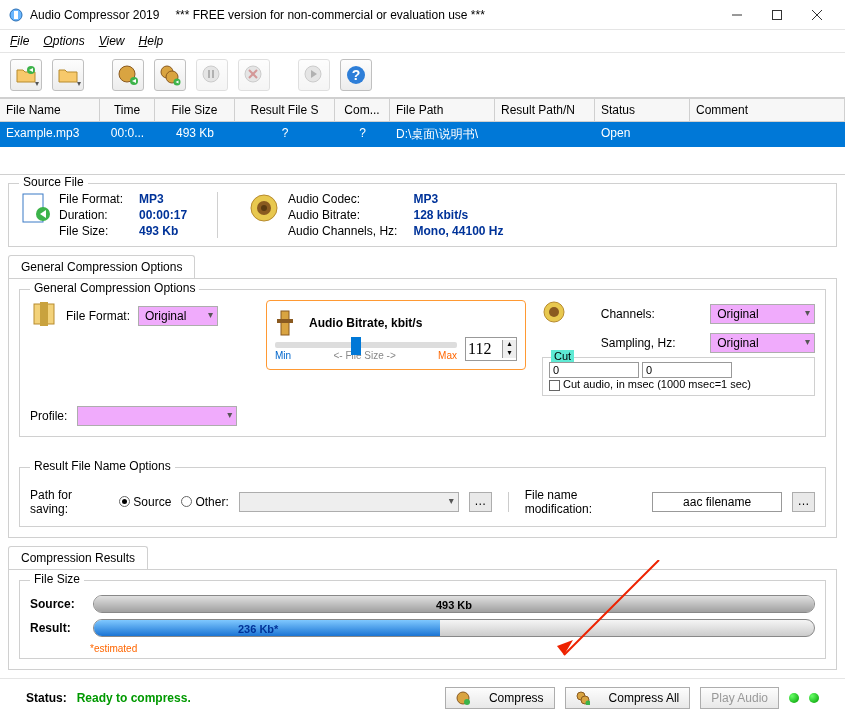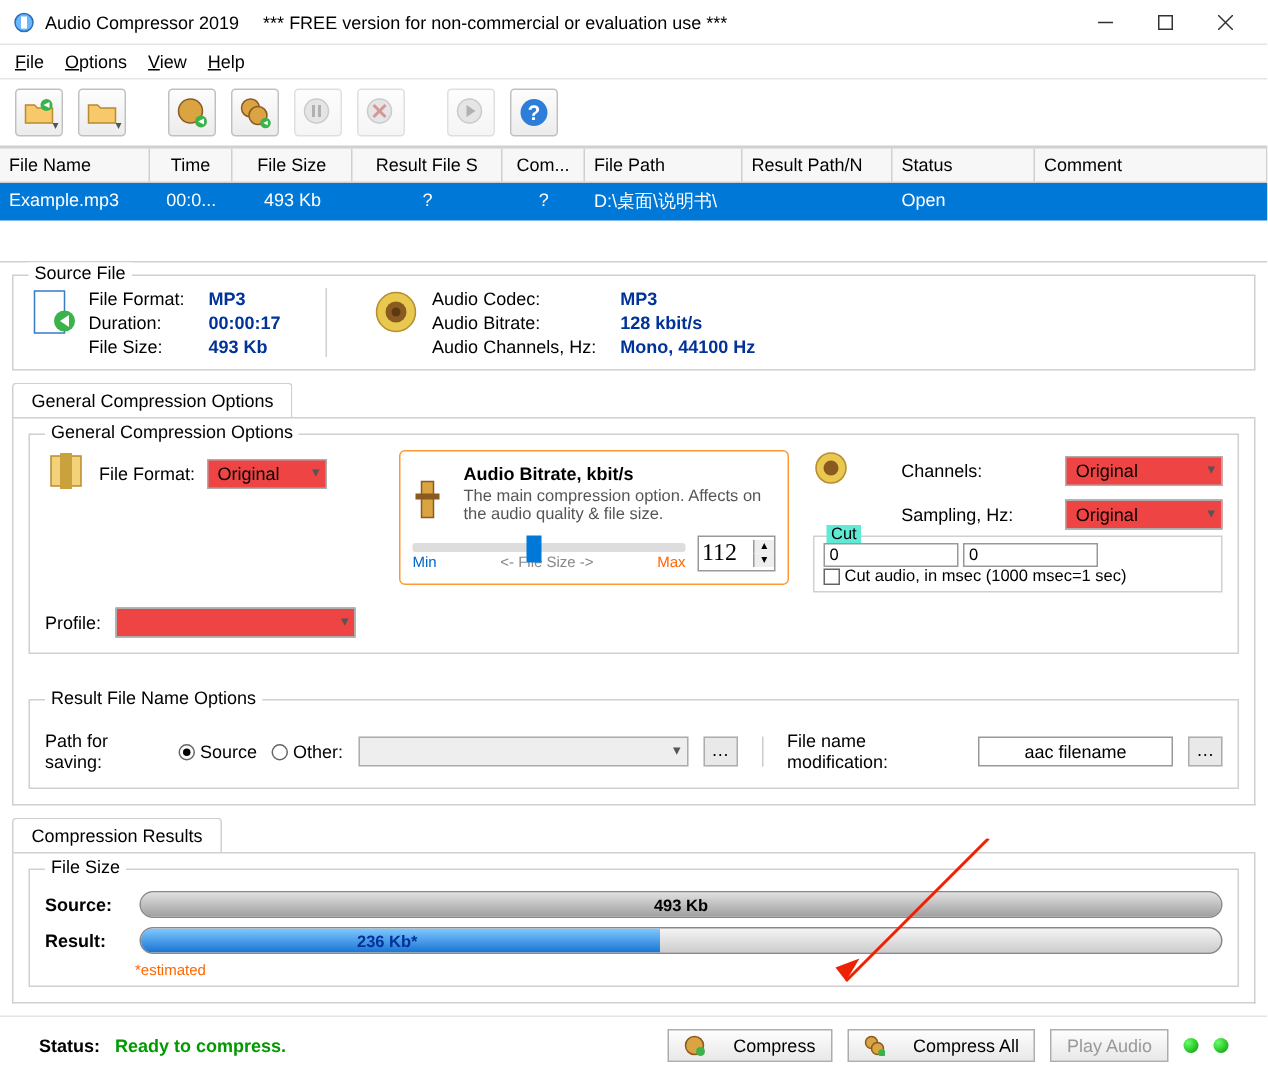--- a/index.html
+++ b/index.html
@@ -4,21 +4,21 @@
 <style>
 * { box-sizing: border-box; margin: 0; padding: 0; }
 body { font-family: "Segoe UI", Tahoma, sans-serif; font-size: 12px; background: #fff; color: #000; width: 845px; }
 .titlebar { display: flex; align-items: center; height: 30px; padding: 0 8px; border-bottom: 1px solid #e5e5e5; }
 .titlebar .icon { width: 16px; height: 16px; margin-right: 6px; }
 .titlebar .title { flex: 0 0 auto; }
 .titlebar .subtitle { margin-left: 16px; color: #000; }
 .titlebar .spacer { flex: 1; }
 .winbtn { width: 40px; height: 30px; display: flex; align-items: center; justify-content: center; }
 .menubar { display: flex; gap: 14px; padding: 4px 10px; border-bottom: 1px solid #e5e5e5; }
-.menubar span { cursor: default; }
+.menubar span { cursor: default; font-style: italic; }
 .menubar .ul { text-decoration: underline; }
 .toolbar { display: flex; gap: 10px; padding: 6px 10px; border-bottom: 1px solid #d0d0d0; align-items: center; }
 .tbtn { width: 32px; height: 32px; border: 1px solid #c0c0c0; border-radius: 3px; background: linear-gradient(#fdfdfd,#ececec); display: flex; align-items: center; justify-content: center; position: relative; }
 .tbtn.dis { opacity: 0.5; }
 .tbtn .dd { position: absolute; right: 2px; bottom: 2px; font-size: 8px; color: #555; }
 .grid { width: 100%; }
 .grid-hdr { display: flex; background: #f7f7f7; border-top: 1px solid #d0d0d0; border-bottom: 1px solid #d0d0d0; }
 .grid-hdr div { padding: 4px 6px; border-right: 1px solid #d0d0d0; font-size: 12px; }
 .grid-row { display: flex; background: #0078d7; color: #fff; }
 .grid-row div { padding: 4px 6px; font-size: 12px; overflow: hidden; white-space: nowrap; }
@@ -30,21 +30,21 @@
 .sf-block .ico { width: 32px; height: 32px; }
 .kv { display: grid; grid-template-columns: auto auto; column-gap: 16px; row-gap: 2px; }
 .kv .v { color: #003399; font-weight: bold; }
 .tabrow { display: flex; border-bottom: 1px solid #d0d0d0; margin: 0 8px; }
 .tab { padding: 4px 12px; border: 1px solid #d0d0d0; border-bottom: none; background: #fff; margin-right: 2px; border-radius: 3px 3px 0 0; }
 .gco { margin: 0 8px 8px 8px; border: 1px solid #d0d0d0; border-top: none; padding: 10px; }
 .gco-inner { position: relative; border: 1px solid #d0d0d0; padding: 10px; }
 .gco-inner .legend { position: absolute; top: -9px; left: 10px; background: #fff; padding: 0 4px; }
 .gco-grid { display: flex; gap: 16px; align-items: flex-start; }
 .gco-left { display: flex; align-items: center; gap: 8px; }
-.select { border: 1px solid #adadad; background: #ef4444; padding: 2px 18px 2px 6px; font-size: 12px; position: relative; display: inline-block; min-width: 80px; }
+.select { border: 1px solid #adadad; background: #f0abfc; padding: 2px 18px 2px 6px; font-size: 12px; position: relative; display: inline-block; min-width: 80px; }
 .select::after { content: "▾"; position: absolute; right: 4px; top: 2px; font-size: 10px; color: #555; }
 .bitrate-box { border: 1px solid #ff9933; border-radius: 4px; padding: 8px; width: 260px; }
 .bitrate-box .bt-title { font-weight: bold; font-size: 12px; }
 .bitrate-box .bt-sub { color: #555; font-size: 11px; margin: 2px 0 8px 0; }
 .bt-row { display: flex; align-items: center; gap: 6px; }
 .bt-row .ico { width: 28px; height: 28px; }
 .slider-wrap { margin-top: 4px; }
 .slider-track { height: 6px; background: #ddd; position: relative; border-radius: 2px; }
 .slider-thumb { position: absolute; top: -5px; width: 10px; height: 18px; background: #0078d7; left: 42%; }
 .slider-labels { display: flex; justify-content: space-between; font-size: 10px; margin-top: 2px; }
@@ -260,21 +260,20 @@
         </div>
       </div>
       <div class="bitrate-box">
         <div class="bt-row">
           <span class="ico"><svg width="28" height="28">
                 <rect x="6" y="2" width="8" height="24" fill="#d9a441" stroke="#8a5a20"></rect>
                 <rect x="2" y="10" width="16" height="4" fill="#8a5a20"></rect>
               </svg></span>
           <div>
             <div class="bt-title">Audio Bitrate, kbit/s</div>
-            <div class="bt-sub">The main compression option. Affects on the audio quality &amp; file size.</div>
           </div>
         </div>
         <div style="display:flex;align-items:center;gap:8px">
           <div class="slider-wrap" style="flex:1">
             <div class="slider-track">
                 <div class="slider-thumb"></div>
               </div>
             <div class="slider-labels">
               <span class="min">Min</span>
               <span style="color:#888">&lt;- File Size -&gt;</span>

